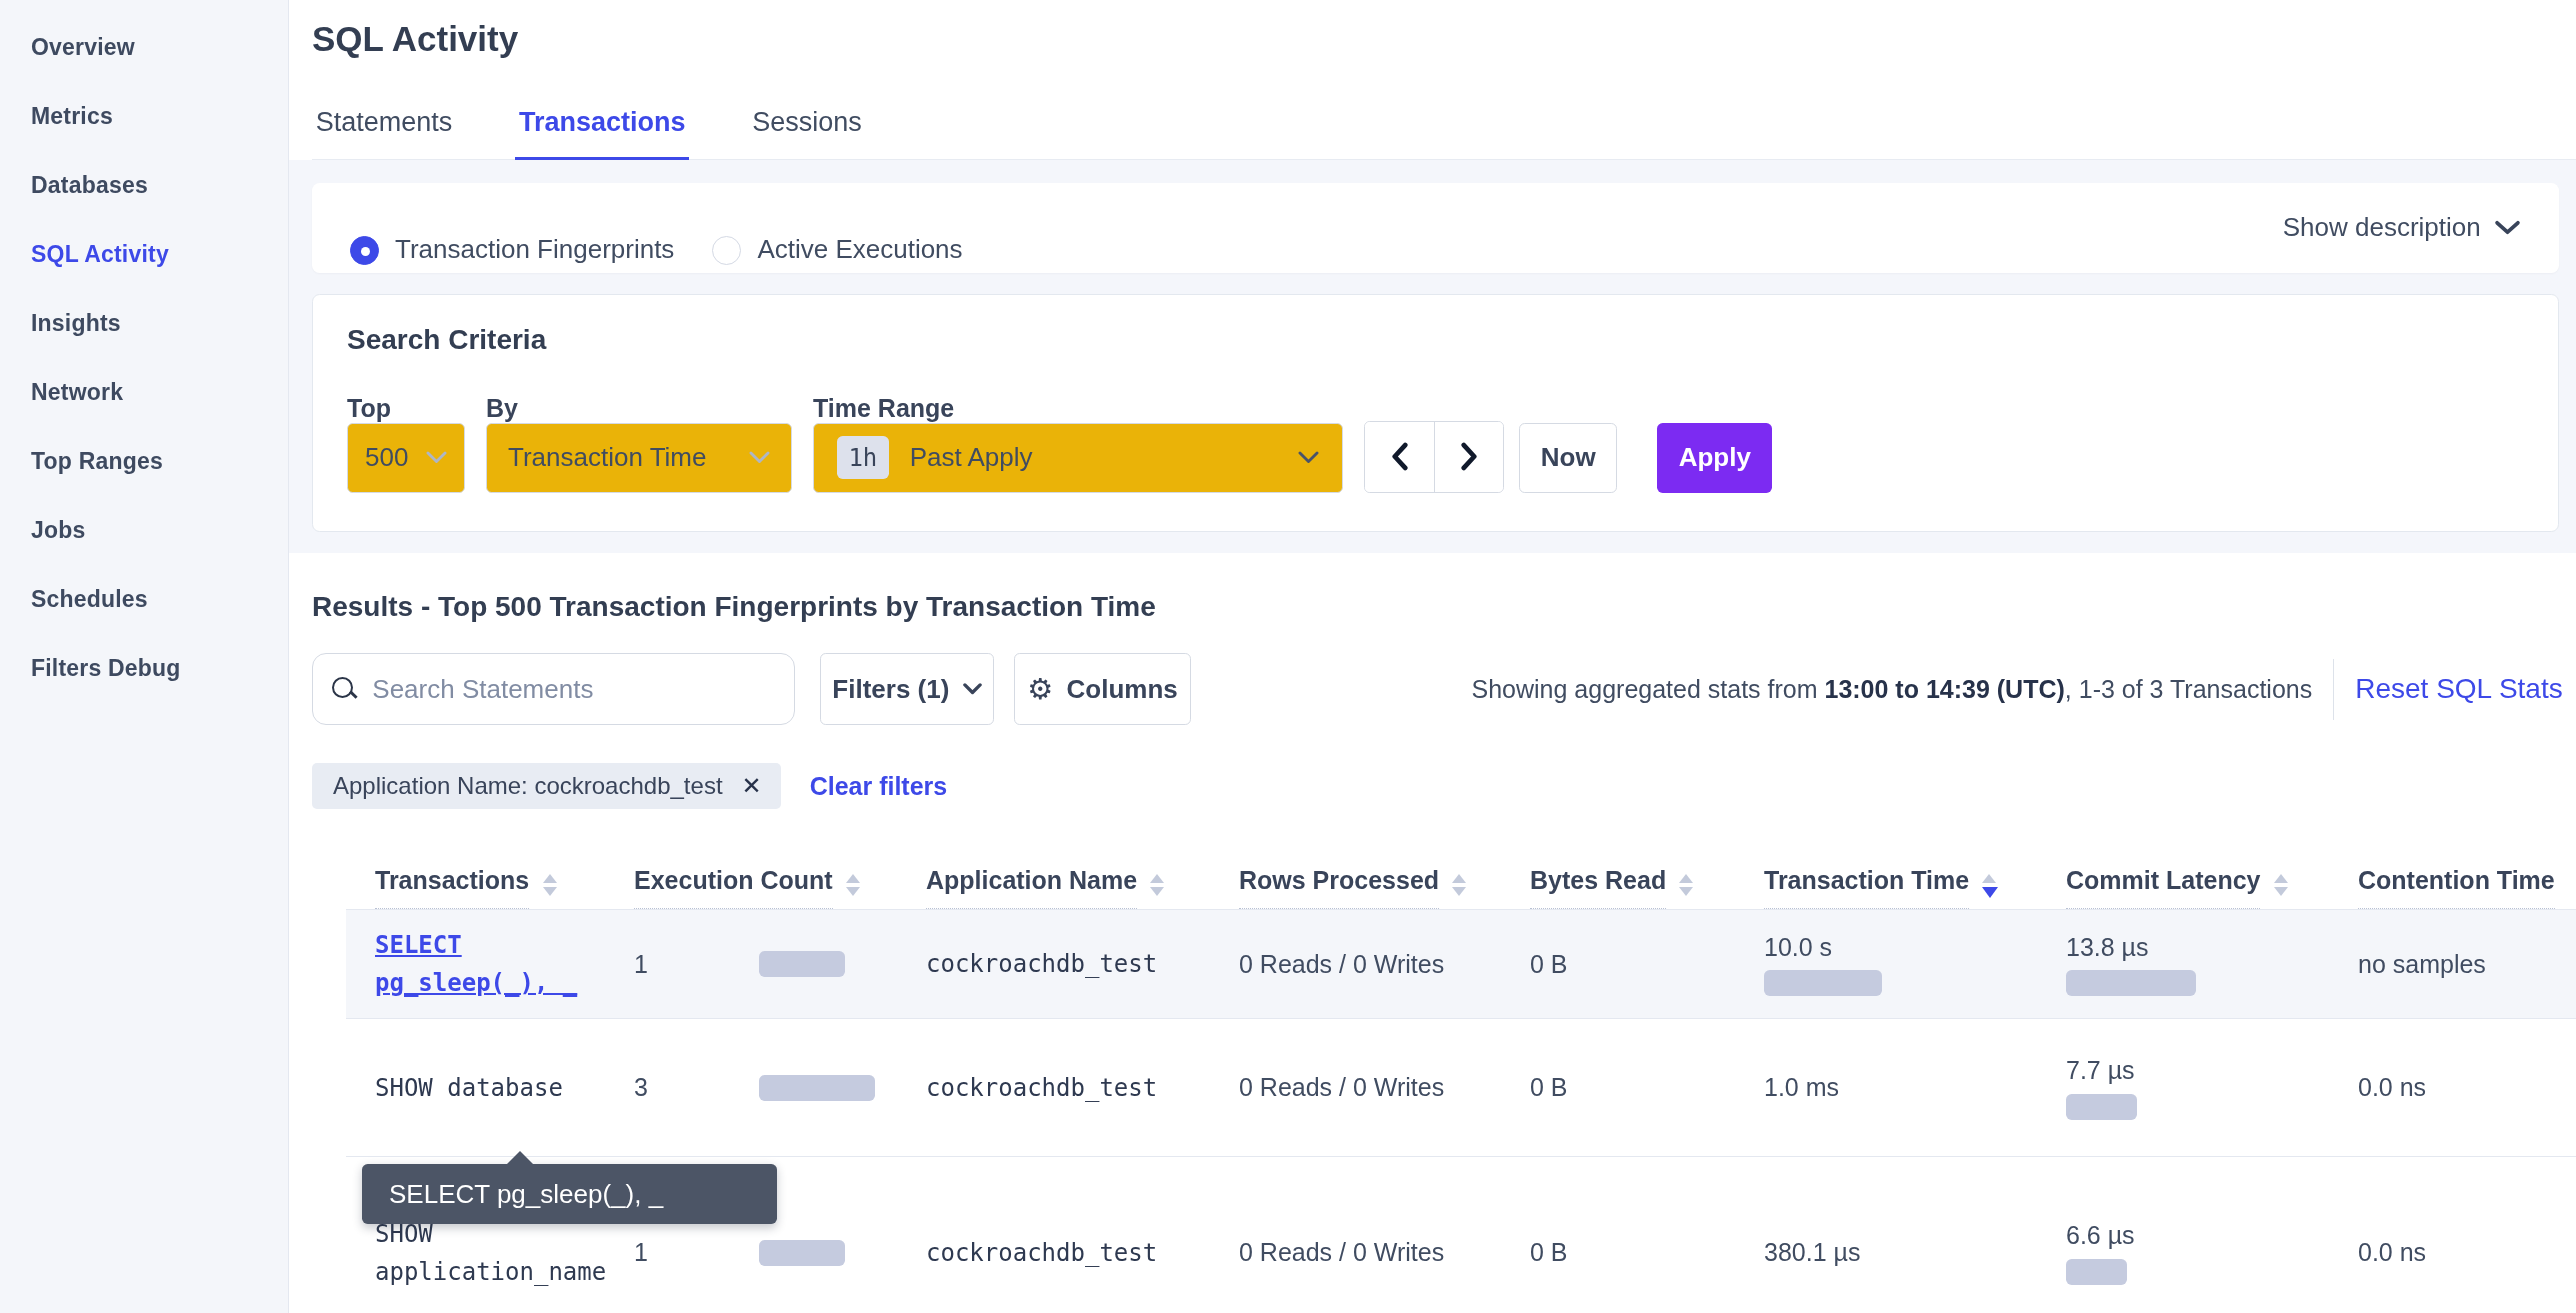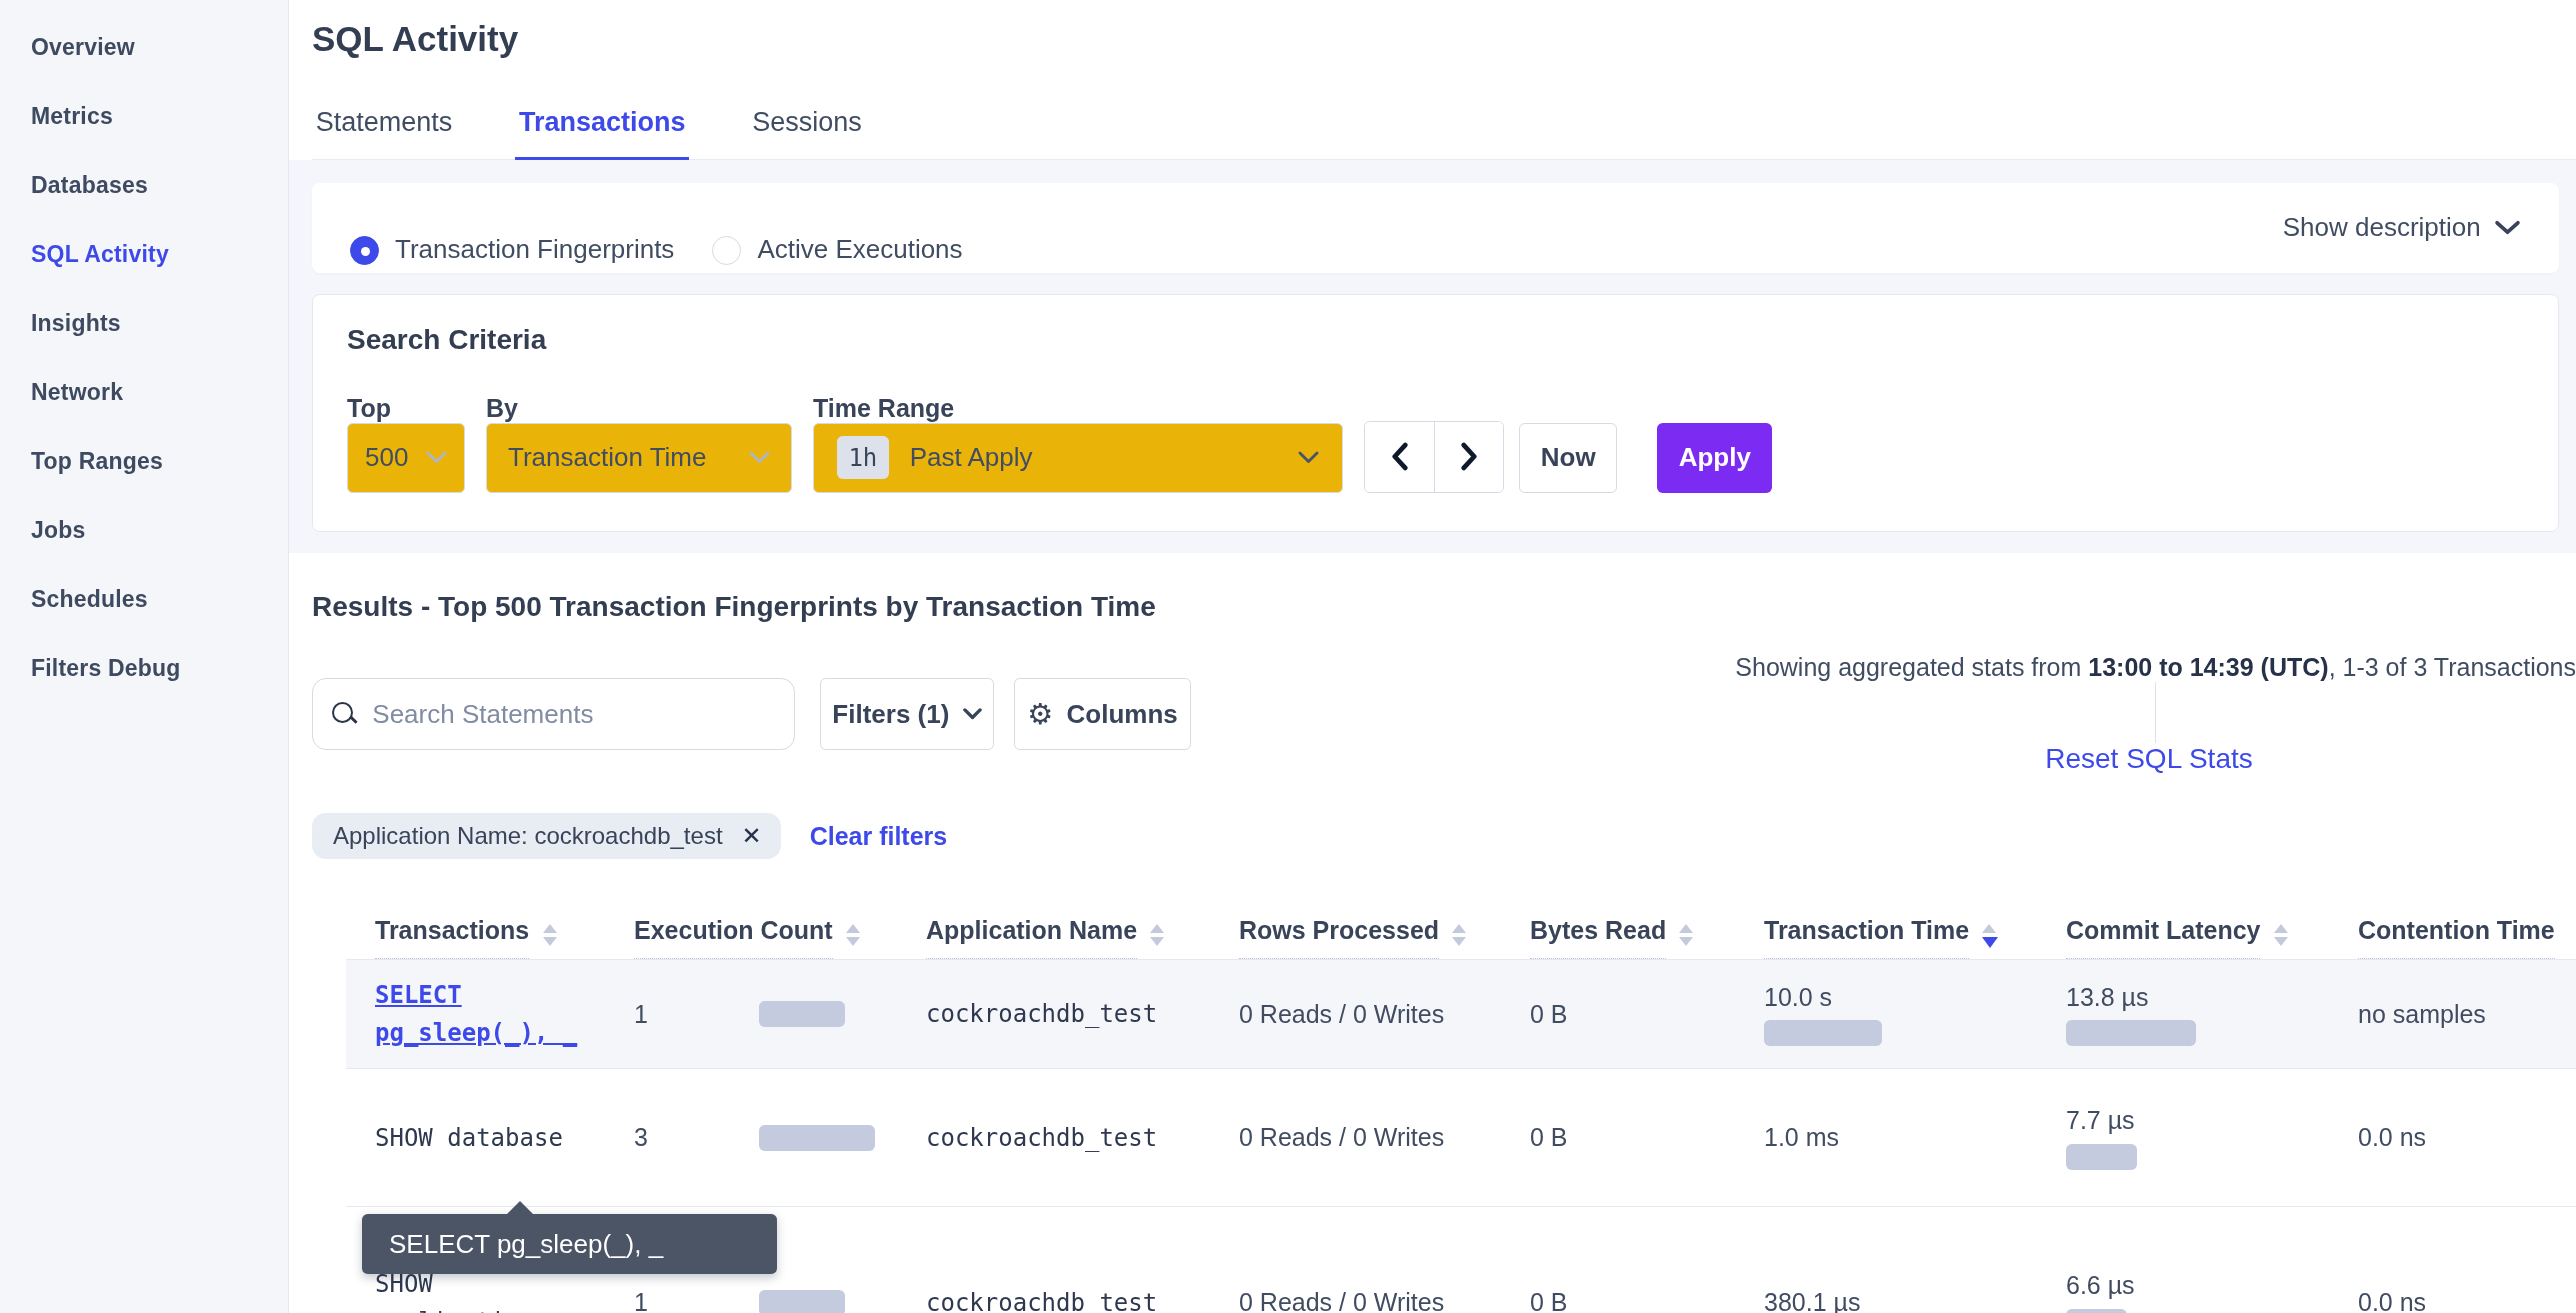--- a/index.html
+++ b/index.html
@@ -71,29 +71,29 @@
   .mag { width:25px; height:25px; position:relative; flex:0 0 25px; }
   .mag::before { content:""; position:absolute; left:0; top:0; width:17px; height:17px; border:2.9px solid #2b3548; border-radius:50%; }
   .mag::after { content:""; position:absolute; left:17px; top:16px; width:8.6px; height:2.9px; background:#2b3548; transform:rotate(45deg); }
 
   .tool-btn { height:72px; border:1px solid #d5dae3; border-radius:5.7px; background:#fff; color:#39445a;
               font-size:26px; font-weight:700; display:flex; align-items:center; justify-content:center; gap:13.3px; cursor:pointer; }
   .btn-filters { width:174px; margin-left:25px; }
   .btn-columns { width:177px; margin-left:20px; }
   .gear { font-size:29px; font-weight:400; color:#39445a; }
 
-  .stats-zone { margin-left:auto; display:flex; align-items:center;flex-direction:column; }
+  .stats-zone { margin-left:auto; display:flex; align-items:center; }
   .stats-text { font-size:25px; color:#404c61; text-align:right; }
   .stats-text b { color:#27324a; }
   .vsep { width:1px; height:61px; background:#dde2ea; margin:0 21px; }
   .link { color:#3d49e8; cursor:pointer; }
   .reset-link { font-size:28px; white-space:nowrap; padding-right:13.3px; }
 
   .chip-row { display:flex; align-items:center; margin-top:38px; }
-  .chip { background:#e8ecf3; border-radius:14px; height:46px; display:flex; align-items:center; gap:19px;
+  .chip { background:#e8ecf3; border-radius:5px; height:46px; display:flex; align-items:center; gap:19px;
           padding:0 19px 0 21px; font-size:24px; color:#39445a; }
   .chip-x { font-size:24px; color:#27324a; cursor:pointer; }
   .clear-filters { font-size:25px; font-weight:700; margin-left:29px; }
 
   
   .table-wrap { margin-top:23px; margin-left:34px; position:relative; }
   .tgrid { display:grid; grid-template-columns:288px 292px 313px 291px 234px 302px 292px 267px; }
   .th { padding:34px 19px 0 0; font-size:25px; font-weight:700; color:#39445a; display:flex; align-items:flex-start; gap:13.3px; }
   .th:first-child { padding-left:29px; }
   .th-label { border-bottom:1.9px dotted #b9c1d4; padding-bottom:13.3px; white-space:nowrap; }

